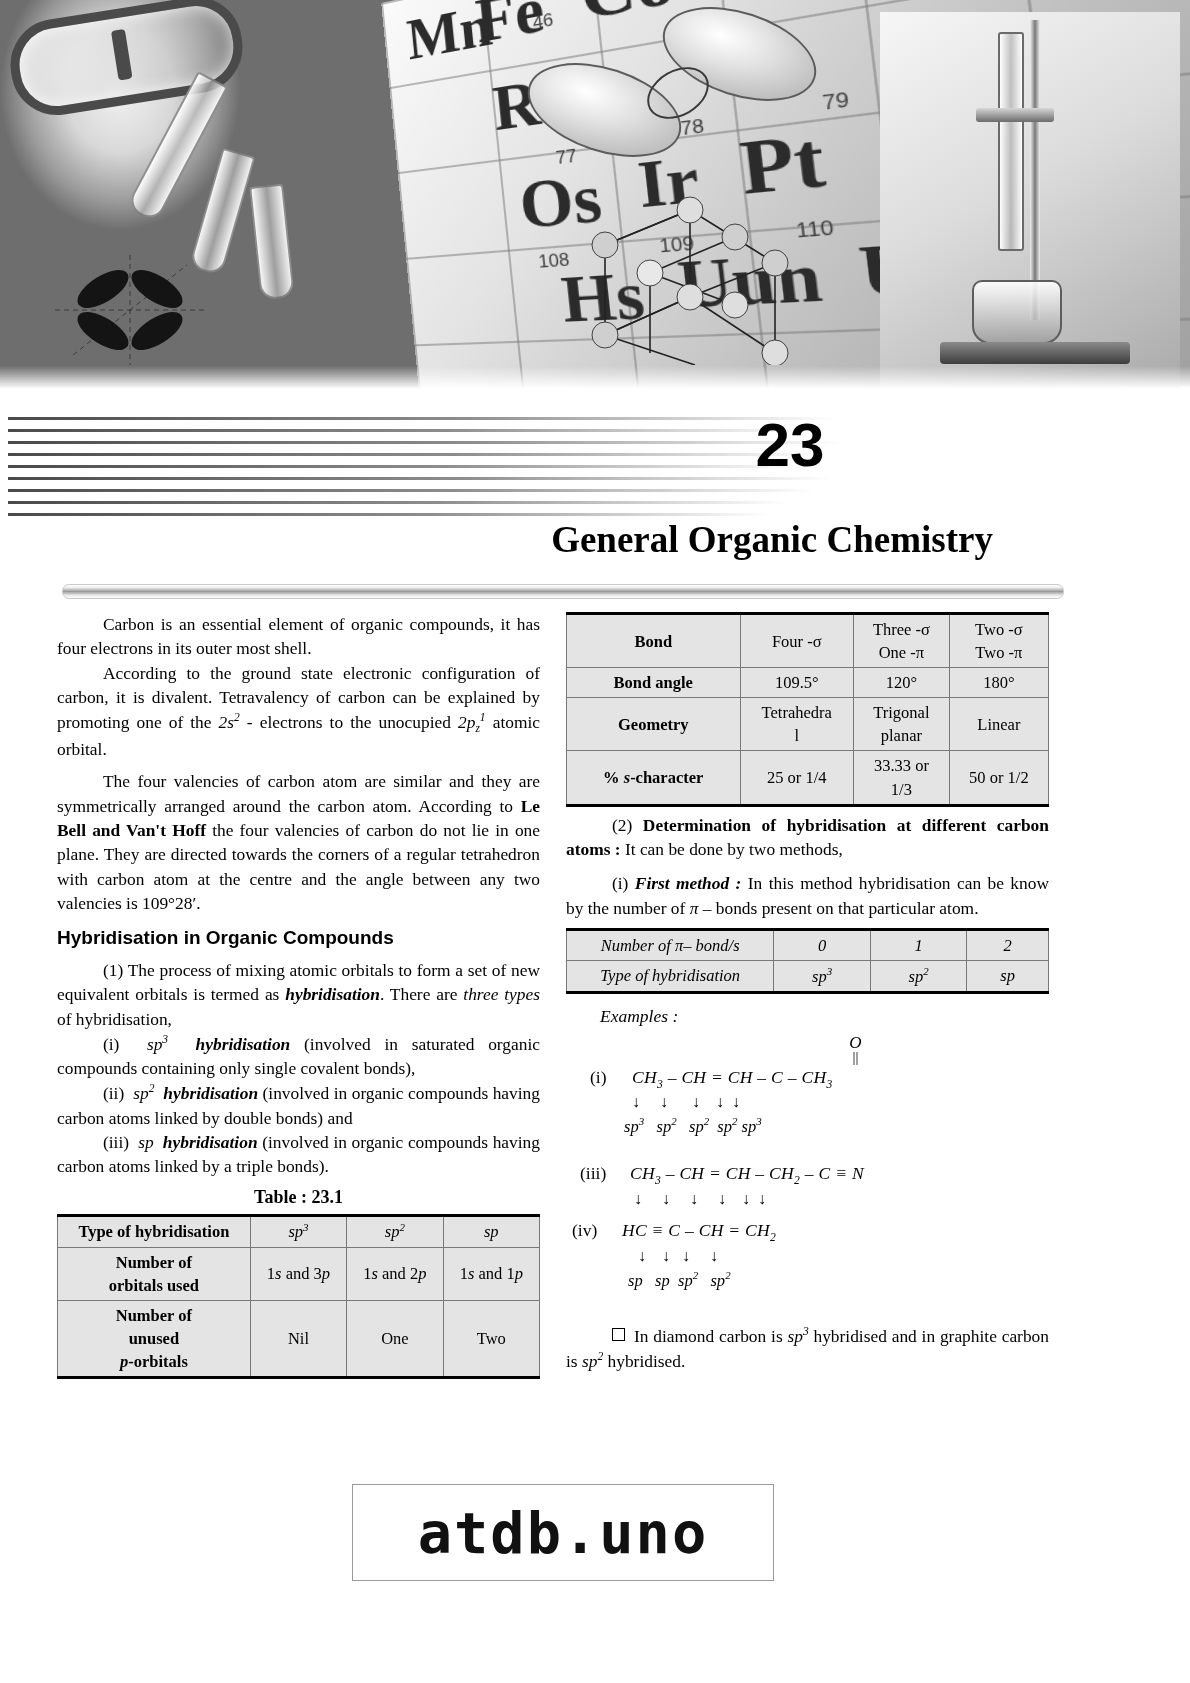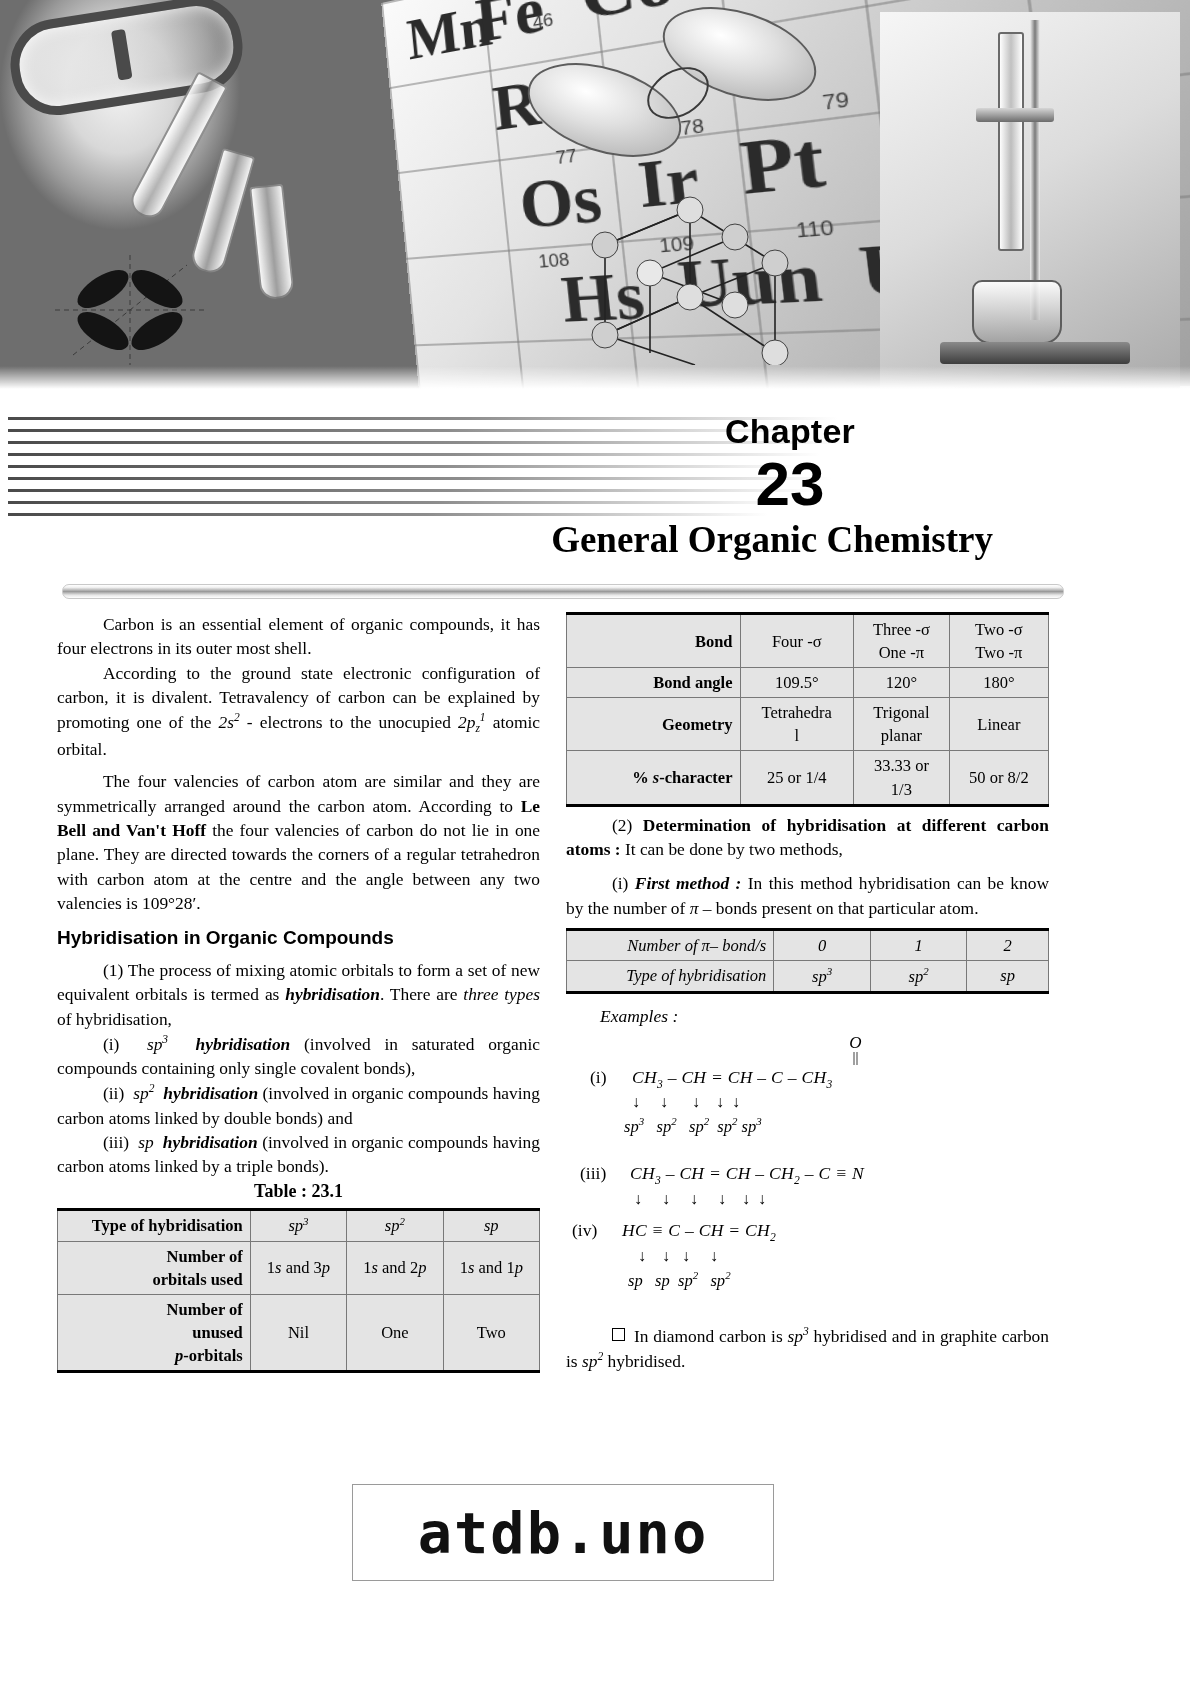--- a/index.html
+++ b/index.html
@@ -185,24 +185,24 @@
     background:#e4e4e4;
     font-size:16.5px;
     border-top:3px solid #000; border-bottom:3px solid #000;
     margin:4px 0 6px 0;
   }
   table.tbl td{
     border:1px solid #787878;
     padding:3px 7px;
     vertical-align:middle;
   }
-  table.tbl td.lead{ font-weight:bold; text-align:right; }
+  table.tbl td.lead{ font-weight:bold; text-align:center; }
   table.tbl td.ctr{ text-align:center; }
   .tbl-caption{
-    text-align:center; font-weight:bold; font-size:18px; 
+    text-align:center; font-weight:bold; font-size:18px; margin-top:6px;
   }
   table.tbl-it td{ font-style:italic;margin-left:42px; }
   table.tbl-it td.lead{ font-weight:normal; font-style:italic; }
 
   
   .examples-label{ font-style:italic; margin:10px 0 4px 34px; font-size:17.5px; }
   .ex{ position:relative; margin:0 0 4px 0; font-size:17.5px; }
   .ex .tag{ display:inline-block; width:42px; text-align:left; }
   .formula{ font-style:italic; letter-spacing:.3px; }
   .arrow-row{ font-size:16px; letter-spacing:0; white-space:pre; }
@@ -321,21 +321,20 @@
   <div style="top:26px; width:836px;"></div>
   <div style="top:38px; width:812px;"></div>
   <div style="top:50px; width:790px;"></div>
   <div style="top:62px; width:824px;"></div>
   <div style="top:74px; width:806px;"></div>
   <div style="top:86px; width:780px;"></div>
   <div style="top:98px; width:760px;"></div>
 </div>
 
 <div class="chapter-block">
-  <div class="chapter-word">Chapter</div>
   <div class="chapter-num">23</div>
 </div>
 <div class="chapter-title">General Organic Chemistry</div>
 
 <div class="rule-bar"></div>
 
 <div class="col col-left">
 
   <p class="body">
     <span>Carbon is an essential element of organic compounds, it has four electrons in its outer most shell.</span>
@@ -412,21 +411,21 @@
     <tr>
       <td class="lead">Geometry</td>
       <td class="ctr">Tetrahedra<br>l</td>
       <td class="ctr">Trigonal<br>planar</td>
       <td class="ctr">Linear</td>
     </tr>
     <tr>
       <td class="lead">% <span class="math">s</span>-character</td>
       <td class="ctr">25 or 1/4</td>
       <td class="ctr">33.33 or<br>1/3</td>
-      <td class="ctr">50 or 8/2</td>
+      <td class="ctr">50 or 1/2</td>
     </tr>
   </tbody>
     </table>
 
   <p class="body" style="">
     <span>(2) </span><b class="bl">Determination of hybridisation at different carbon atoms :</b><span> It can be done by two methods,</span>
   </p>
 
   <p class="body" style="margin-top:10px;">
     <span>(i) </span><span class="bi">First method :</span><span> In this method hybridisation can be know by the number of </span><span class="math">π –</span><span> bonds present on that particular atom.</span>

